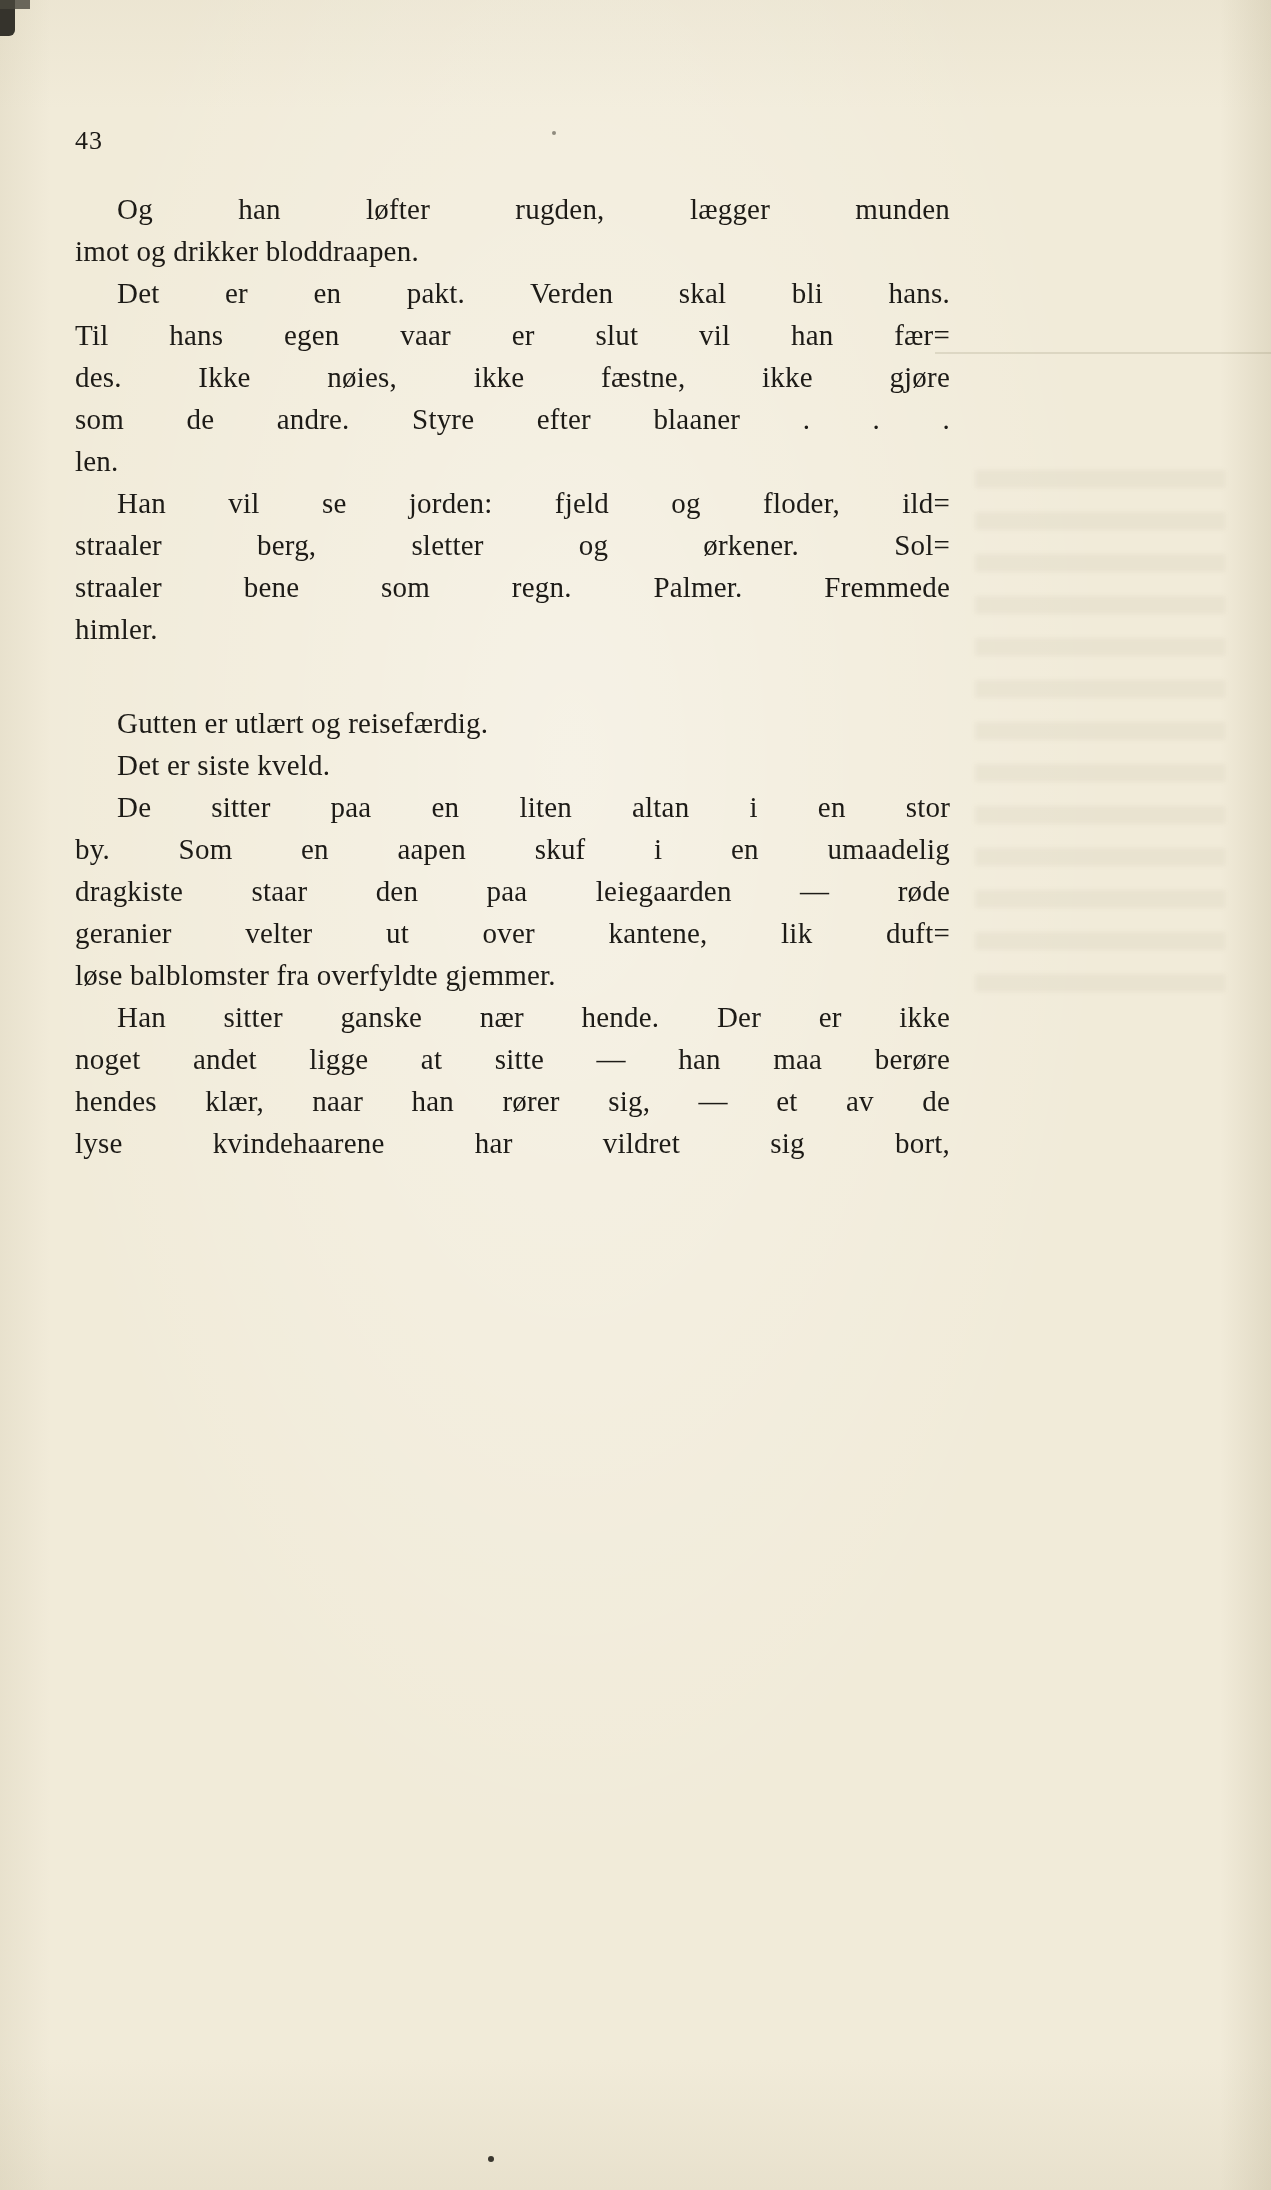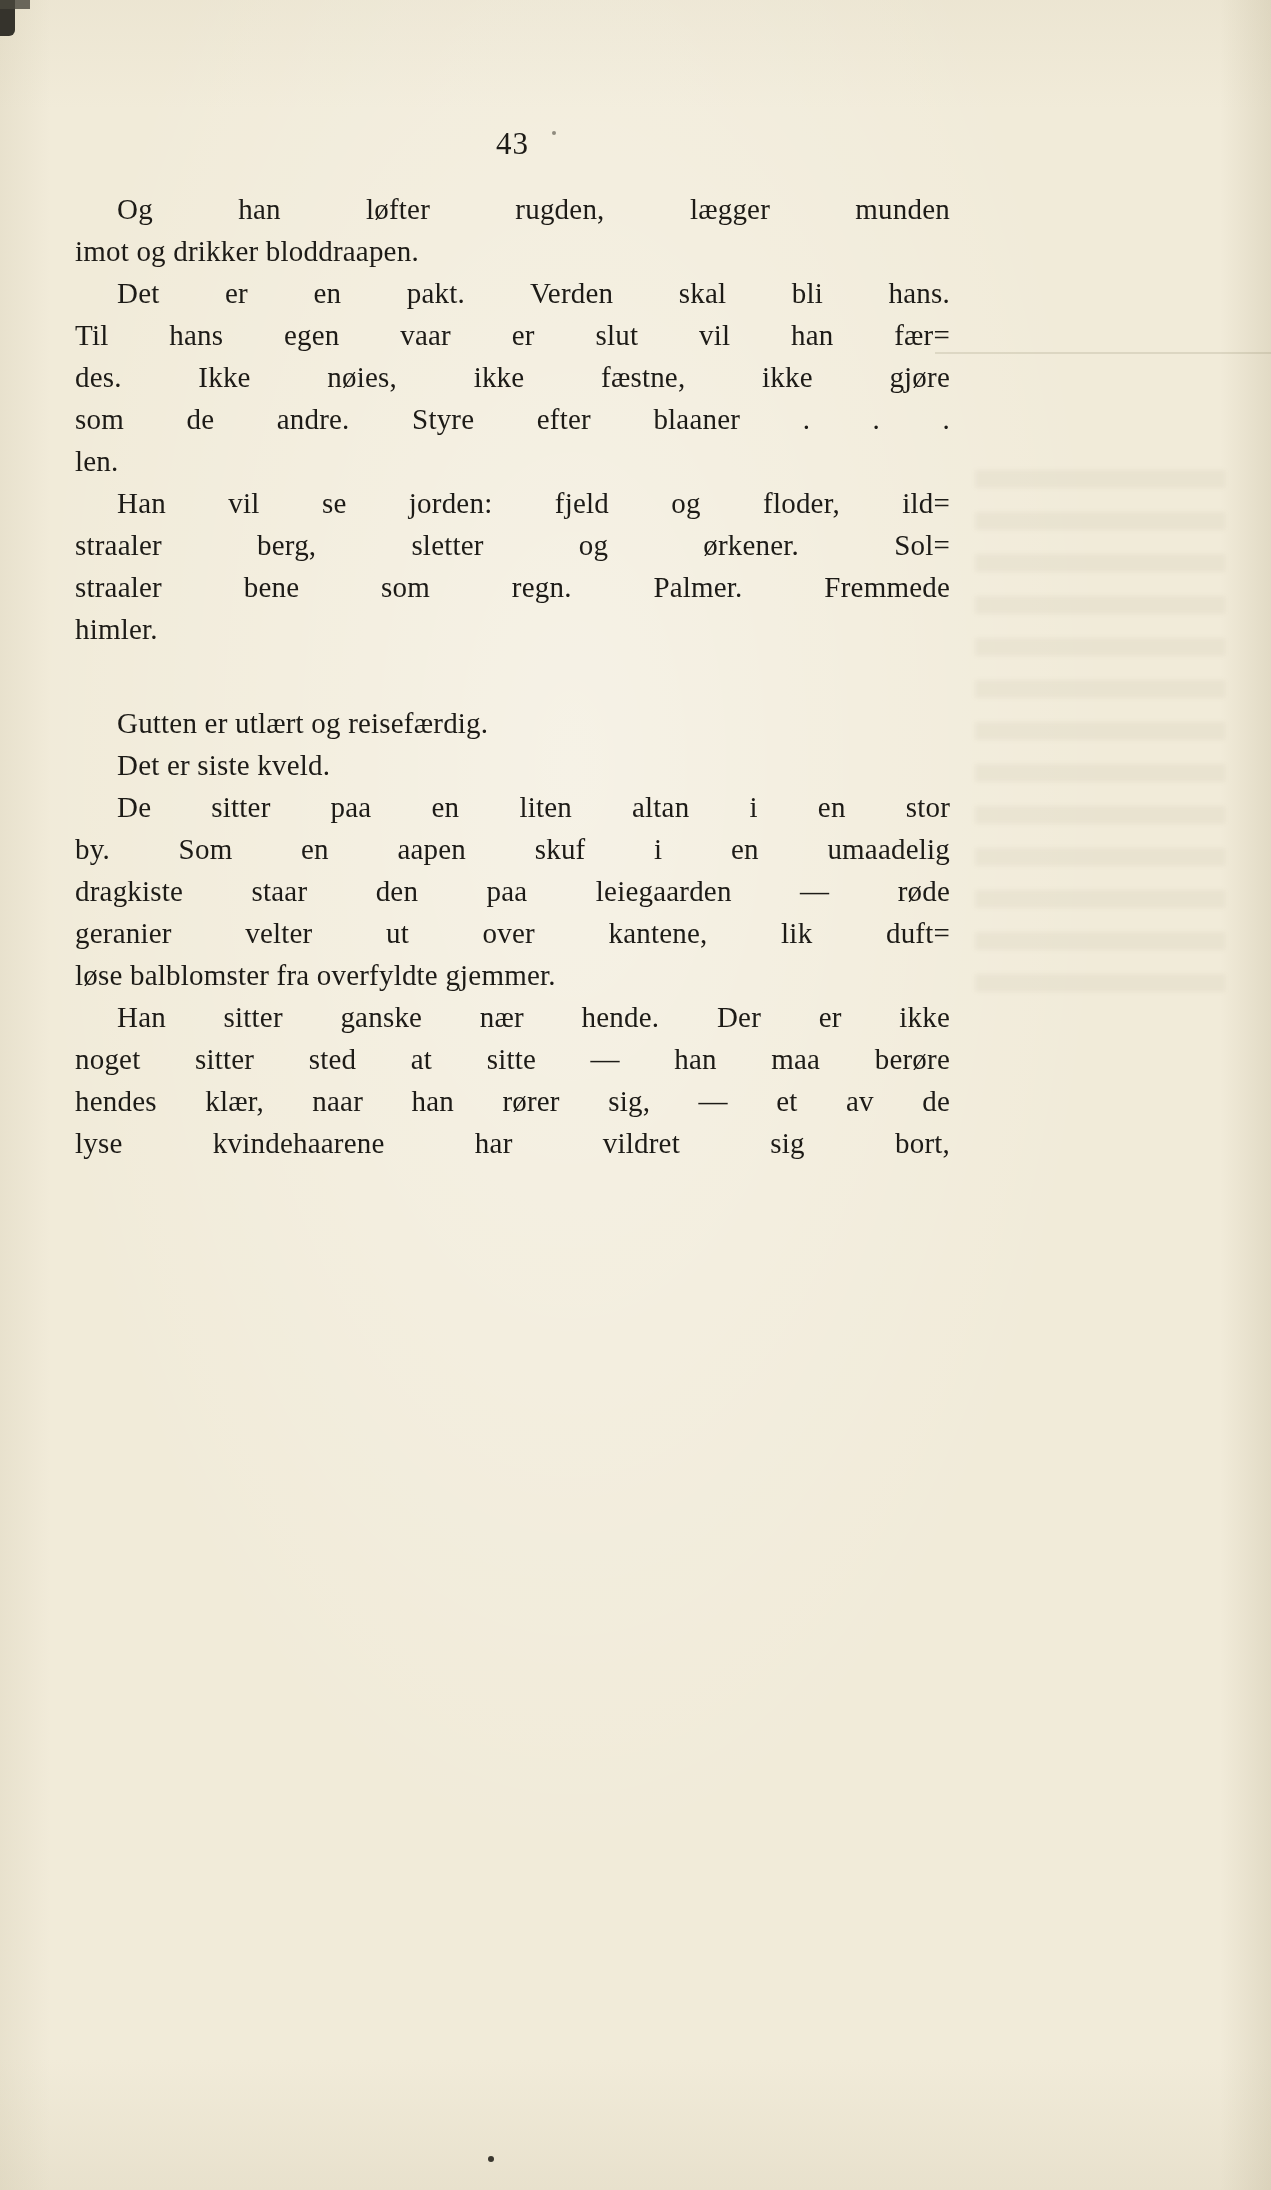--- a/index.html
+++ b/index.html
@@ -18,22 +18,22 @@
       linear-gradient(to bottom, rgba(200,190,160,0.12) 0%, rgba(200,190,160,0) 5%, rgba(200,190,160,0) 94%, rgba(185,173,140,0.16) 100%);
     font-family: "Liberation Serif", "DejaVu Serif", serif;
     color: #1d1b17;
   }
 
   .page-number {
     position: absolute;
     top: 126px;
     left: 75px;
     width: 875px;
-    text-align: center;
-    font-size: 31px;
+    text-align: left;
+    font-size: 26px;
     letter-spacing: 1px;
   }
 
   .text-block {
     position: absolute;
     top: 188px;
     left: 75px;
     width: 875px;
   }
 
@@ -118,16 +118,16 @@
     <div class="line">straaler bene som regn. Palmer. Fremmede</div>
     <div class="line end">himler.</div>
     <div class="line indent end gap">Gutten er utlært og reisefærdig.</div>
     <div class="line indent end">Det er siste kveld.</div>
     <div class="line indent">De sitter paa en liten altan i en stor</div>
     <div class="line">by. Som en aapen skuf i en umaadelig</div>
     <div class="line">dragkiste staar den paa leiegaarden — røde</div>
     <div class="line">geranier velter ut over kantene, lik duft=</div>
     <div class="line end">løse balblomster fra overfyldte gjemmer.</div>
     <div class="line indent">Han sitter ganske nær hende. Der er ikke</div>
-    <div class="line">noget sitter sted at sitte — han maa berøre</div>
+    <div class="line">noget andet ligge at sitte — han maa berøre</div>
     <div class="line">hendes klær, naar han rører sig, — et av de</div>
     <div class="line">lyse kvindehaarene har vildret sig bort,</div>
   </div>
 
 </body></html>

